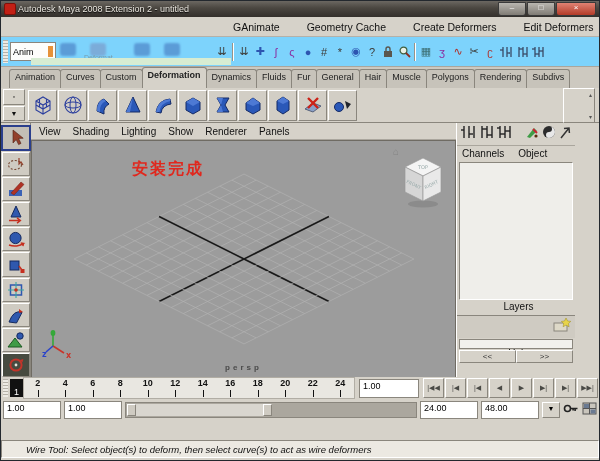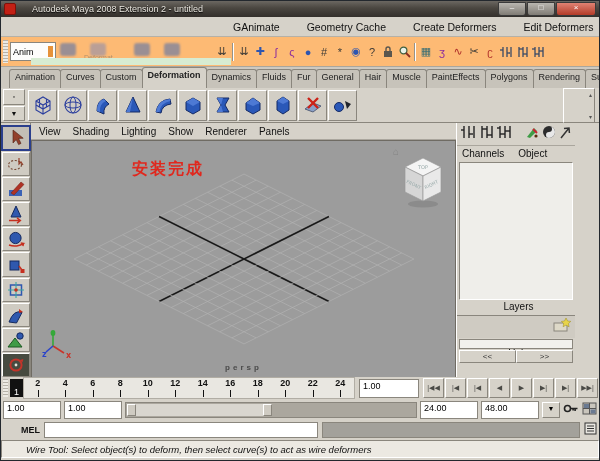--- a/index.html
+++ b/index.html
@@ -1,30 +1,30 @@
 <!DOCTYPE html>
 <html><head>
 <meta charset="utf-8">
 <style>
   html,body{margin:0;padding:0;background:#8fa0b4;font-family:"Liberation Sans","DejaVu Sans",sans-serif;}
   #window{position:relative;width:600px;height:461px;background:#d6d2c9;border:1px solid #23282e;overflow:hidden;box-sizing:border-box;}
   .abs{position:absolute;box-sizing:border-box;}
   .outset{border:1px solid;border-color:#ffffff #8a867d #8a867d #ffffff;}
   
-  .titlebar{left:0;top:0;right:0;height:16px;background:linear-gradient(#6b6761,#4a4640 45%,#332f2b);display:flex;align-items:center;padding:0 3px;gap:16px;}
+  .titlebar{left:0;top:0;right:0;height:16px;background:linear-gradient(#6b6761,#4a4640 45%,#332f2b);display:flex;align-items:center;padding:0 3px;gap:2px;}
   .maya-logo{width:10px;height:10px;background:#c22015;border-radius:2px;border:1px solid #7e110a;flex:none;}
   .title-text{color:#e9e6df;font-size:9px;text-shadow:0 1px 1px #000;white-space:nowrap;overflow:hidden;flex:1;}
   .winbtns{display:flex;gap:1px;margin-left:auto;}
   .winbtn{width:26px;height:12px;border-radius:0 0 3px 3px;background:linear-gradient(#b9b6b0,#807c75);border:1px solid #3a3a3a;color:#fff;font-size:8px;line-height:10px;text-align:center;}
   .winbtn.close{width:38px;background:linear-gradient(#e08273,#b33b28);}
   
   .menubar{left:0;top:16px;right:0;height:20px;background:#d6d2c9;border-bottom:1px solid #b5b1a8;display:flex;align-items:center;gap:27px;padding-left:232px;}
   .menu-item{font-size:10.5px;color:#111;white-space:nowrap;}
   
-  .statusline{left:0;top:36px;right:0;height:30px;background:#fdba74;border-bottom:1px solid #aaa69d;display:flex;align-items:center;padding:0 2px;}
+  .statusline{left:0;top:36px;right:0;height:30px;background:#7dd3fc;border-bottom:1px solid #aaa69d;display:flex;align-items:center;padding:0 2px;}
   .grip{width:5px;height:80%;background:repeating-linear-gradient(#b5b1a8 0 1px,#eceae4 1px 3px);margin-right:2px;flex:none;}
   .anim-sel{width:40px;height:17px;background:#fdfdfb;border:1px solid #8a867d;font-size:9px;display:flex;align-items:center;padding:0 2px;gap:2px;flex:none;}
   .anim-sel b{font-weight:normal;}
   .anim-tab{width:5px;height:11px;background:#e6923a;margin-left:auto;}
   .ghost{width:158px;height:26px;position:relative;flex:none;opacity:.5;}
   .ghost .gblob{position:absolute;top:4px;width:16px;height:13px;background:#3a66b4;border-radius:3px;filter:blur(1px);}
   .ghost .gtext{position:absolute;left:28px;top:15px;font-size:7px;color:#6b6760;}
   .ghost-strip{position:absolute;left:30px;top:57px;width:200px;height:7px;background:#d7ecd2;}
   .ic{width:16px;height:18px;display:flex;align-items:center;justify-content:center;font-size:11px;color:#3c3a36;flex:none;}
   .ic.blue{color:#2d55b0;} .ic.mag{color:#8a2a9e;} .ic.teal{color:#3c6f74;} .ic.red{color:#b0302a;}
@@ -203,21 +203,20 @@
     <span class="tab">Animation</span>
     <span class="tab">Curves</span>
     <span class="tab">Custom</span>
     <span class="tab active">Deformation</span>
     <span class="tab">Dynamics</span>
     <span class="tab">Fluids</span>
     <span class="tab">Fur</span>
     <span class="tab">General</span>
     <span class="tab">Hair</span>
     <span class="tab">Muscle</span>
-    <span class="tab">PaintEffects</span>
     <span class="tab">Polygons</span>
     <span class="tab">Rendering</span>
     <span class="tab">Subdivs</span>
 
   </div>
 
   <div class="abs shelf">
     <div class="shelf-ctl">
       <div class="sbtn outset">▫</div>
       <div class="sbtn outset">▼</div>
@@ -543,27 +542,18 @@
           <path d="M7.5 6.5 h7 m-2.4 0 v2.6 m-2 -2.6 v2" stroke="#222" stroke-width="1.6" fill="none"></path>
         </svg></span>
     <span><svg width="15" height="13">
           <rect x="1" y="1" width="13" height="11" fill="#c9c5bc" stroke="#555"></rect>
           <path d="M1 6.5 h13 M7.5 1 v11" stroke="#555"></path>
           <rect x="2" y="2" width="5" height="4" fill="#6a7a92"></rect>
           <rect x="8.5" y="7.5" width="5" height="4" fill="#6a7a92"></rect>
         </svg></span>
   </div>
 
-  <div class="abs melrow">
-    <span class="mel-label">MEL</span>
-    <input class="mel-input" value="" style="">
-    <div class="mel-output"></div>
-    <span><svg width="13" height="13">
-          <rect x="1" y="1" width="11" height="11" fill="#e8e6e0" stroke="#333"></rect>
-          <path d="M3 4 h7 M3 6.5 h7 M3 9 h7" stroke="#333" stroke-width="1.1"></path>
-        </svg></span>
-  </div>
 
   <div class="abs helpline">
     <span class="help-text">Wire Tool: Select object(s) to deform, then select curve(s) to act as wire deformers</span>
   </div>
 
 </div>
 
 </body></html>

